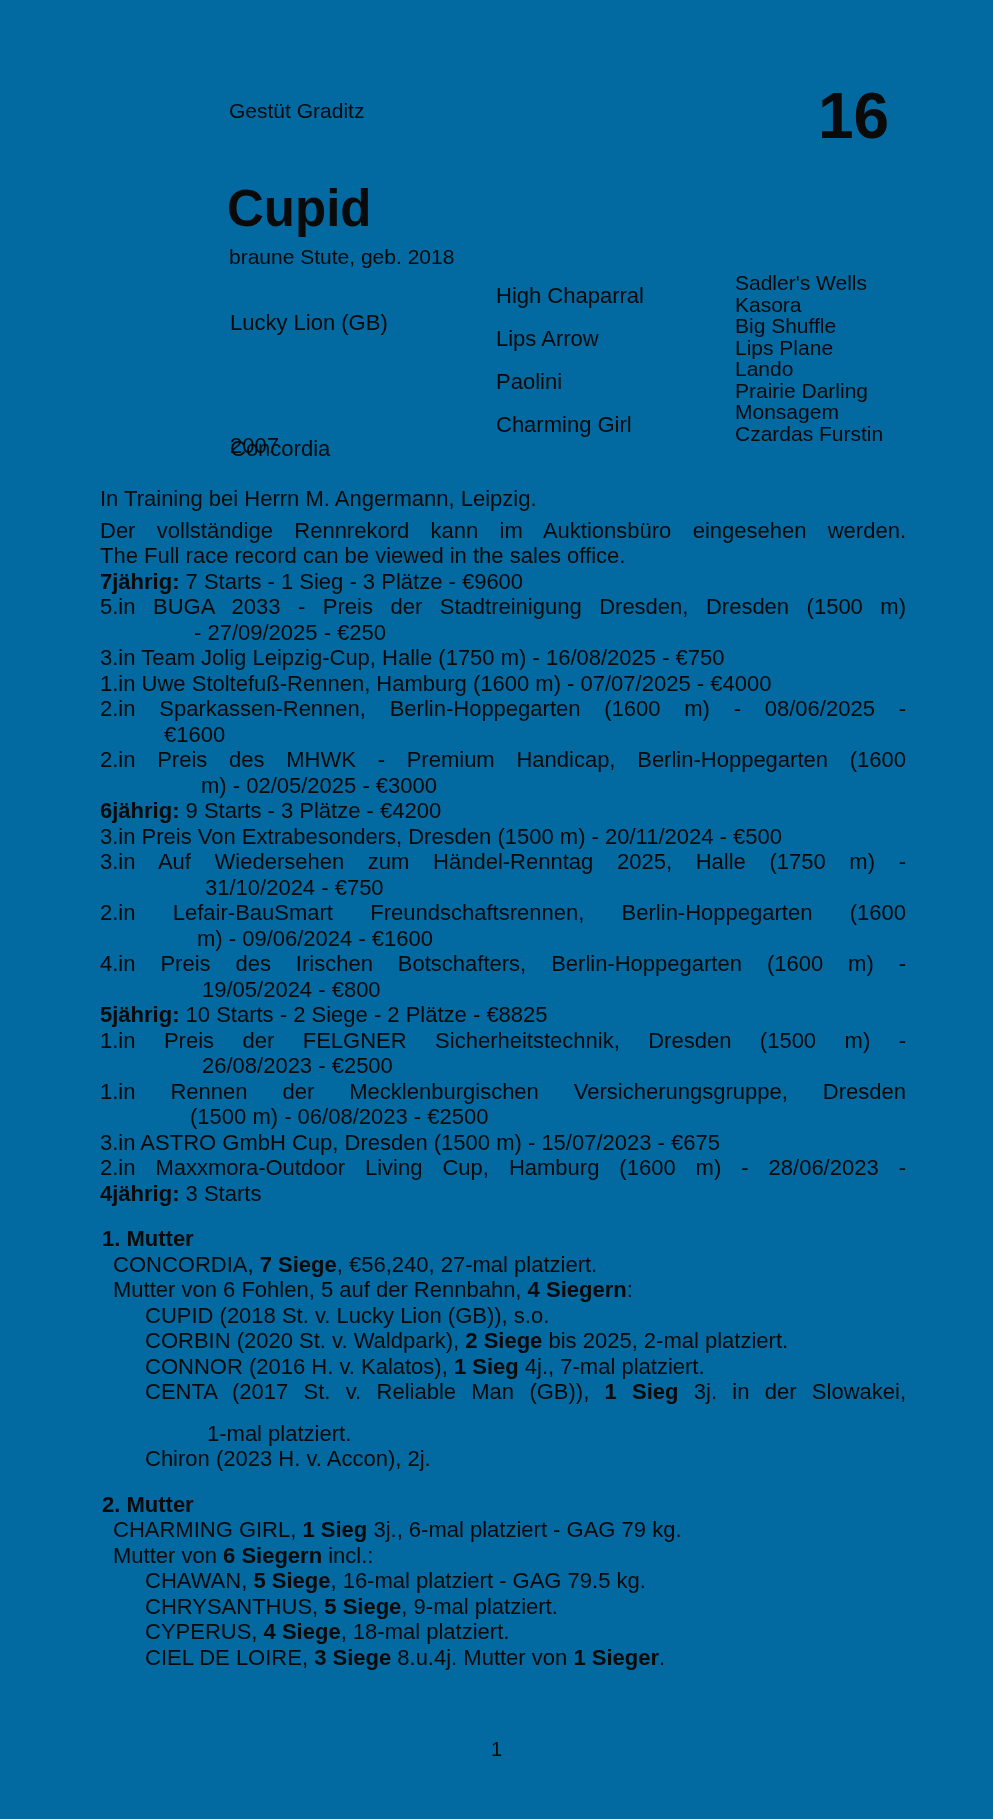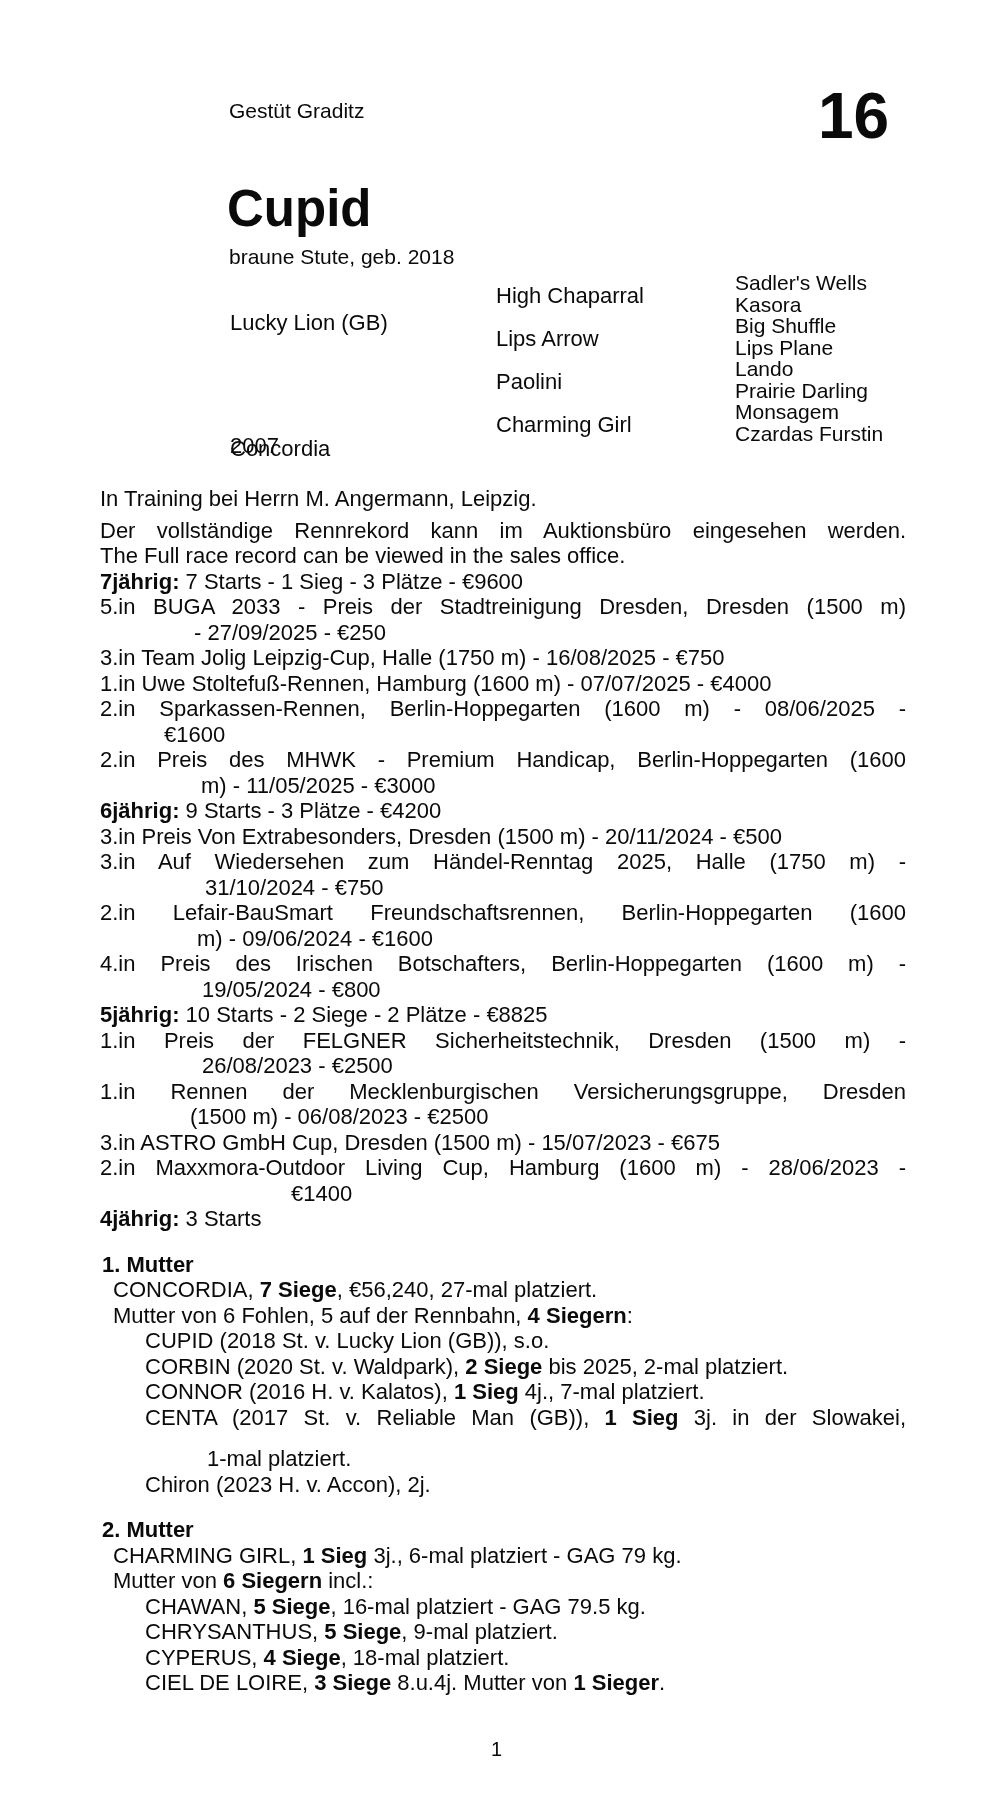--- a/index.html
+++ b/index.html
@@ -1,17 +1,17 @@
 <!DOCTYPE html>
 <html><head>
 <meta charset="utf-8">
 <style>
   html,body{margin:0;padding:0;background:#e8e8e8;}
   .page{
-    position:relative;width:993px;height:1819px;background:#ffffff;
+    position:relative;width:993px;height:1819px;background:#0369a1;
     font-family:"Liberation Sans","DejaVu Sans",sans-serif;color:#0a0a0a;
     overflow:hidden;margin:0 auto;
   }
   .abs{position:absolute;white-space:nowrap;}
   .stud{left:229px;top:99px;font-size:21px;}
   .lot{left:818px;top:84px;font-size:64px;font-weight:bold;line-height:1;}
   .horse-name{left:227px;top:183px;font-size:51px;font-weight:bold;line-height:1;margin:0;}
   .horse-desc{left:229px;top:245px;font-size:21px;}
   .ped-name{position:absolute;white-space:nowrap;font-size:22px;line-height:25px;}
   .ped-g3{position:absolute;white-space:nowrap;font-size:21px;line-height:21.5px;}
@@ -59,37 +59,36 @@
       <div class="ln stretch"><span>Der vollständige Rennrekord kann im Auktionsbüro eingesehen werden.</span></div>
       <div class="ln"><span>The Full race record can be viewed in the sales office.</span></div>
       <div class="ln"><span class="b">7jährig:</span><span> 7 Starts - 1 Sieg - 3 Plätze - €9600</span></div>
       <div class="ln stretch"><span>5.in BUGA 2033 - Preis der Stadtreinigung Dresden, Dresden (1500 m)</span></div>
       <div class="ln" style="padding-left: 94px;"><span>- 27/09/2025 - €250</span></div>
       <div class="ln"><span>3.in Team Jolig Leipzig-Cup, Halle (1750 m) - 16/08/2025 - €750</span></div>
       <div class="ln"><span>1.in Uwe Stoltefuß-Rennen, Hamburg (1600 m) - 07/07/2025 - €4000</span></div>
       <div class="ln stretch"><span>2.in Sparkassen-Rennen, Berlin-Hoppegarten (1600 m) - 08/06/2025 -</span></div>
       <div class="ln" style="padding-left: 64px;"><span>€1600</span></div>
       <div class="ln stretch"><span>2.in Preis des MHWK - Premium Handicap, Berlin-Hoppegarten (1600</span></div>
-      <div class="ln" style="padding-left: 101px;"><span>m) - 11/05/2025 - €3000</span></div>
+      <div class="ln" style="padding-left: 101px;"><span>m) - 02/05/2025 - €3000</span></div>
       <div class="ln"><span class="b">6jährig:</span><span> 9 Starts - 3 Plätze - €4200</span></div>
       <div class="ln"><span>3.in Preis Von Extrabesonders, Dresden (1500 m) - 20/11/2024 - €500</span></div>
       <div class="ln stretch"><span>3.in Auf Wiedersehen zum Händel-Renntag 2025, Halle (1750 m) -</span></div>
       <div class="ln" style="padding-left: 105px;"><span>31/10/2024 - €750</span></div>
       <div class="ln stretch"><span>2.in Lefair-BauSmart Freundschaftsrennen, Berlin-Hoppegarten (1600</span></div>
       <div class="ln" style="padding-left: 97px;"><span>m) - 09/06/2024 - €1600</span></div>
       <div class="ln stretch"><span>4.in Preis des Irischen Botschafters, Berlin-Hoppegarten (1600 m) -</span></div>
       <div class="ln" style="padding-left: 102px;"><span>19/05/2024 - €800</span></div>
       <div class="ln"><span class="b">5jährig:</span><span> 10 Starts - 2 Siege - 2 Plätze - €8825</span></div>
       <div class="ln stretch"><span>1.in Preis der FELGNER Sicherheitstechnik, Dresden (1500 m) -</span></div>
       <div class="ln" style="padding-left: 102px;"><span>26/08/2023 - €2500</span></div>
       <div class="ln stretch"><span>1.in Rennen der Mecklenburgischen Versicherungsgruppe, Dresden</span></div>
       <div class="ln" style="padding-left: 90px;"><span>(1500 m) - 06/08/2023 - €2500</span></div>
       <div class="ln"><span>3.in ASTRO GmbH Cup, Dresden (1500 m) - 15/07/2023 - €675</span></div>
       <div class="ln stretch"><span>2.in Maxxmora-Outdoor Living Cup, Hamburg (1600 m) - 28/06/2023 -</span></div>
-      <div class="ln" style="padding-left: 191px;"><span>€1400</span></div>
       <div class="ln"><span class="b">4jährig:</span><span> 3 Starts</span></div>
       <div class="ln dam-heading"><span>1. Mutter</span></div>
       <div class="ln" style="padding-left: 13px;"><span>CONCORDIA, </span><span class="b">7 Siege</span><span>, €56,240, 27-mal platziert.</span></div>
       <div class="ln" style="padding-left: 13px;"><span>Mutter von 6 Fohlen, 5 auf der Rennbahn, </span><span class="b">4 Siegern</span><span>:</span></div>
       <div class="ln" style="padding-left: 45px;"><span>CUPID (2018 St. v. Lucky Lion (GB)), s.o.</span></div>
       <div class="ln" style="padding-left: 45px;"><span>CORBIN (2020 St. v. Waldpark), </span><span class="b">2 Siege</span><span> bis 2025, 2-mal platziert.</span></div>
       <div class="ln" style="padding-left: 45px;"><span>CONNOR (2016 H. v. Kalatos), </span><span class="b">1 Sieg</span><span> 4j., 7-mal platziert.</span></div>
       <div class="ln stretch" style="padding-left: 45px;"><span>CENTA (2017 St. v. Reliable Man (GB)), </span><span class="b">1 Sieg</span><span> 3j. in der Slowakei,</span></div>
       <div class="ln" style="padding-left: 107px; margin-top: 16px;"><span>1-mal platziert.</span></div>
       <div class="ln" style="padding-left: 45px;"><span>Chiron (2023 H. v. Accon), 2j.</span></div>

